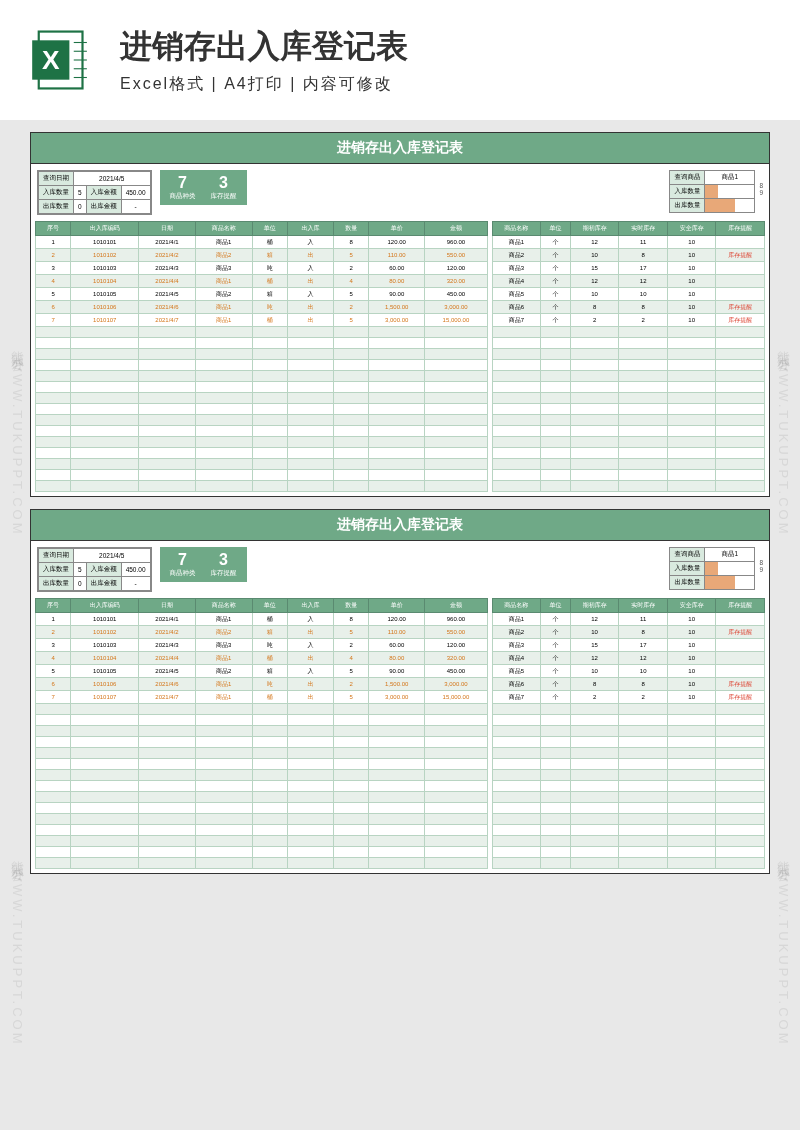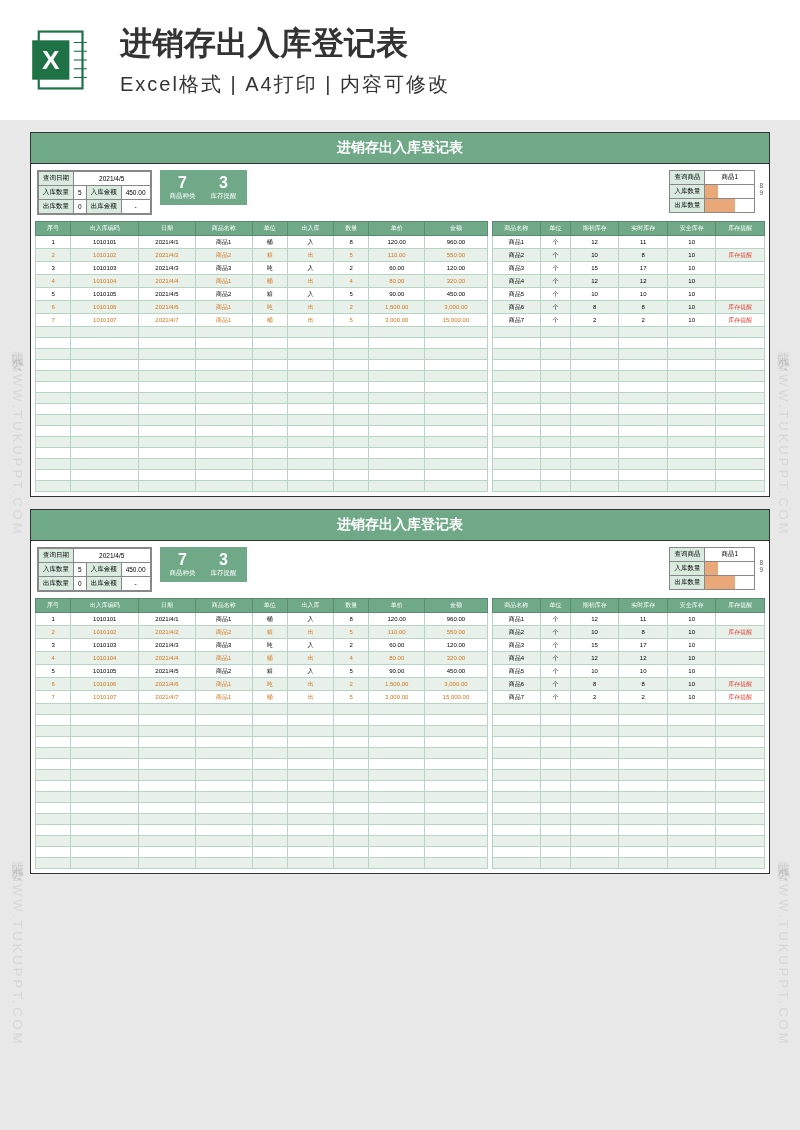--- a/index.html
+++ b/index.html
@@ -2,21 +2,21 @@
 <html><head>
 <meta charset="utf-8">
 <style>
 *{box-sizing:border-box;margin:0;padding:0}
 body{width:800px;height:1130px;background:#e8e8e8;font-family:"Microsoft YaHei",sans-serif;position:relative}
 .header{background:#fff;height:120px;padding:15px 30px;display:flex;align-items:center;gap:20px}
 .excel-icon{width:70px;height:70px;position:relative}
 .excel-icon svg{width:70px;height:70px}
 .header-text{color:#333}
 .header-title{font-size:32px;font-weight:bold}
-.header-sub{font-size:20px;margin-top:5px;letter-spacing:2px}
+.header-sub{font-size:16px;margin-top:5px;letter-spacing:2px}
 .watermark{position:absolute;color:rgba(120,120,120,0.15);font-size:13px;writing-mode:vertical-rl;letter-spacing:3px}
 .wm1{left:8px;top:340px}.wm2{right:8px;top:340px}
 .wm3{left:8px;top:850px}.wm4{right:8px;top:850px}
 .sheet{background:#fff;margin:12px 30px;border:1px solid #333;font-size:7px}
 .title-bar{background:#6fa987;color:#fff;text-align:center;font-size:14px;font-weight:bold;padding:6px;border-bottom:1px solid #333}
 .info-zone{display:flex;padding:6px;gap:8px;align-items:flex-start}
 .info-left{border:1px solid #888}
 .info-left table{border-collapse:collapse}
 .info-left td{border:1px solid #888;padding:2px 4px;font-size:6.5px;text-align:center}
 .lbl{background:#d9eadf}

